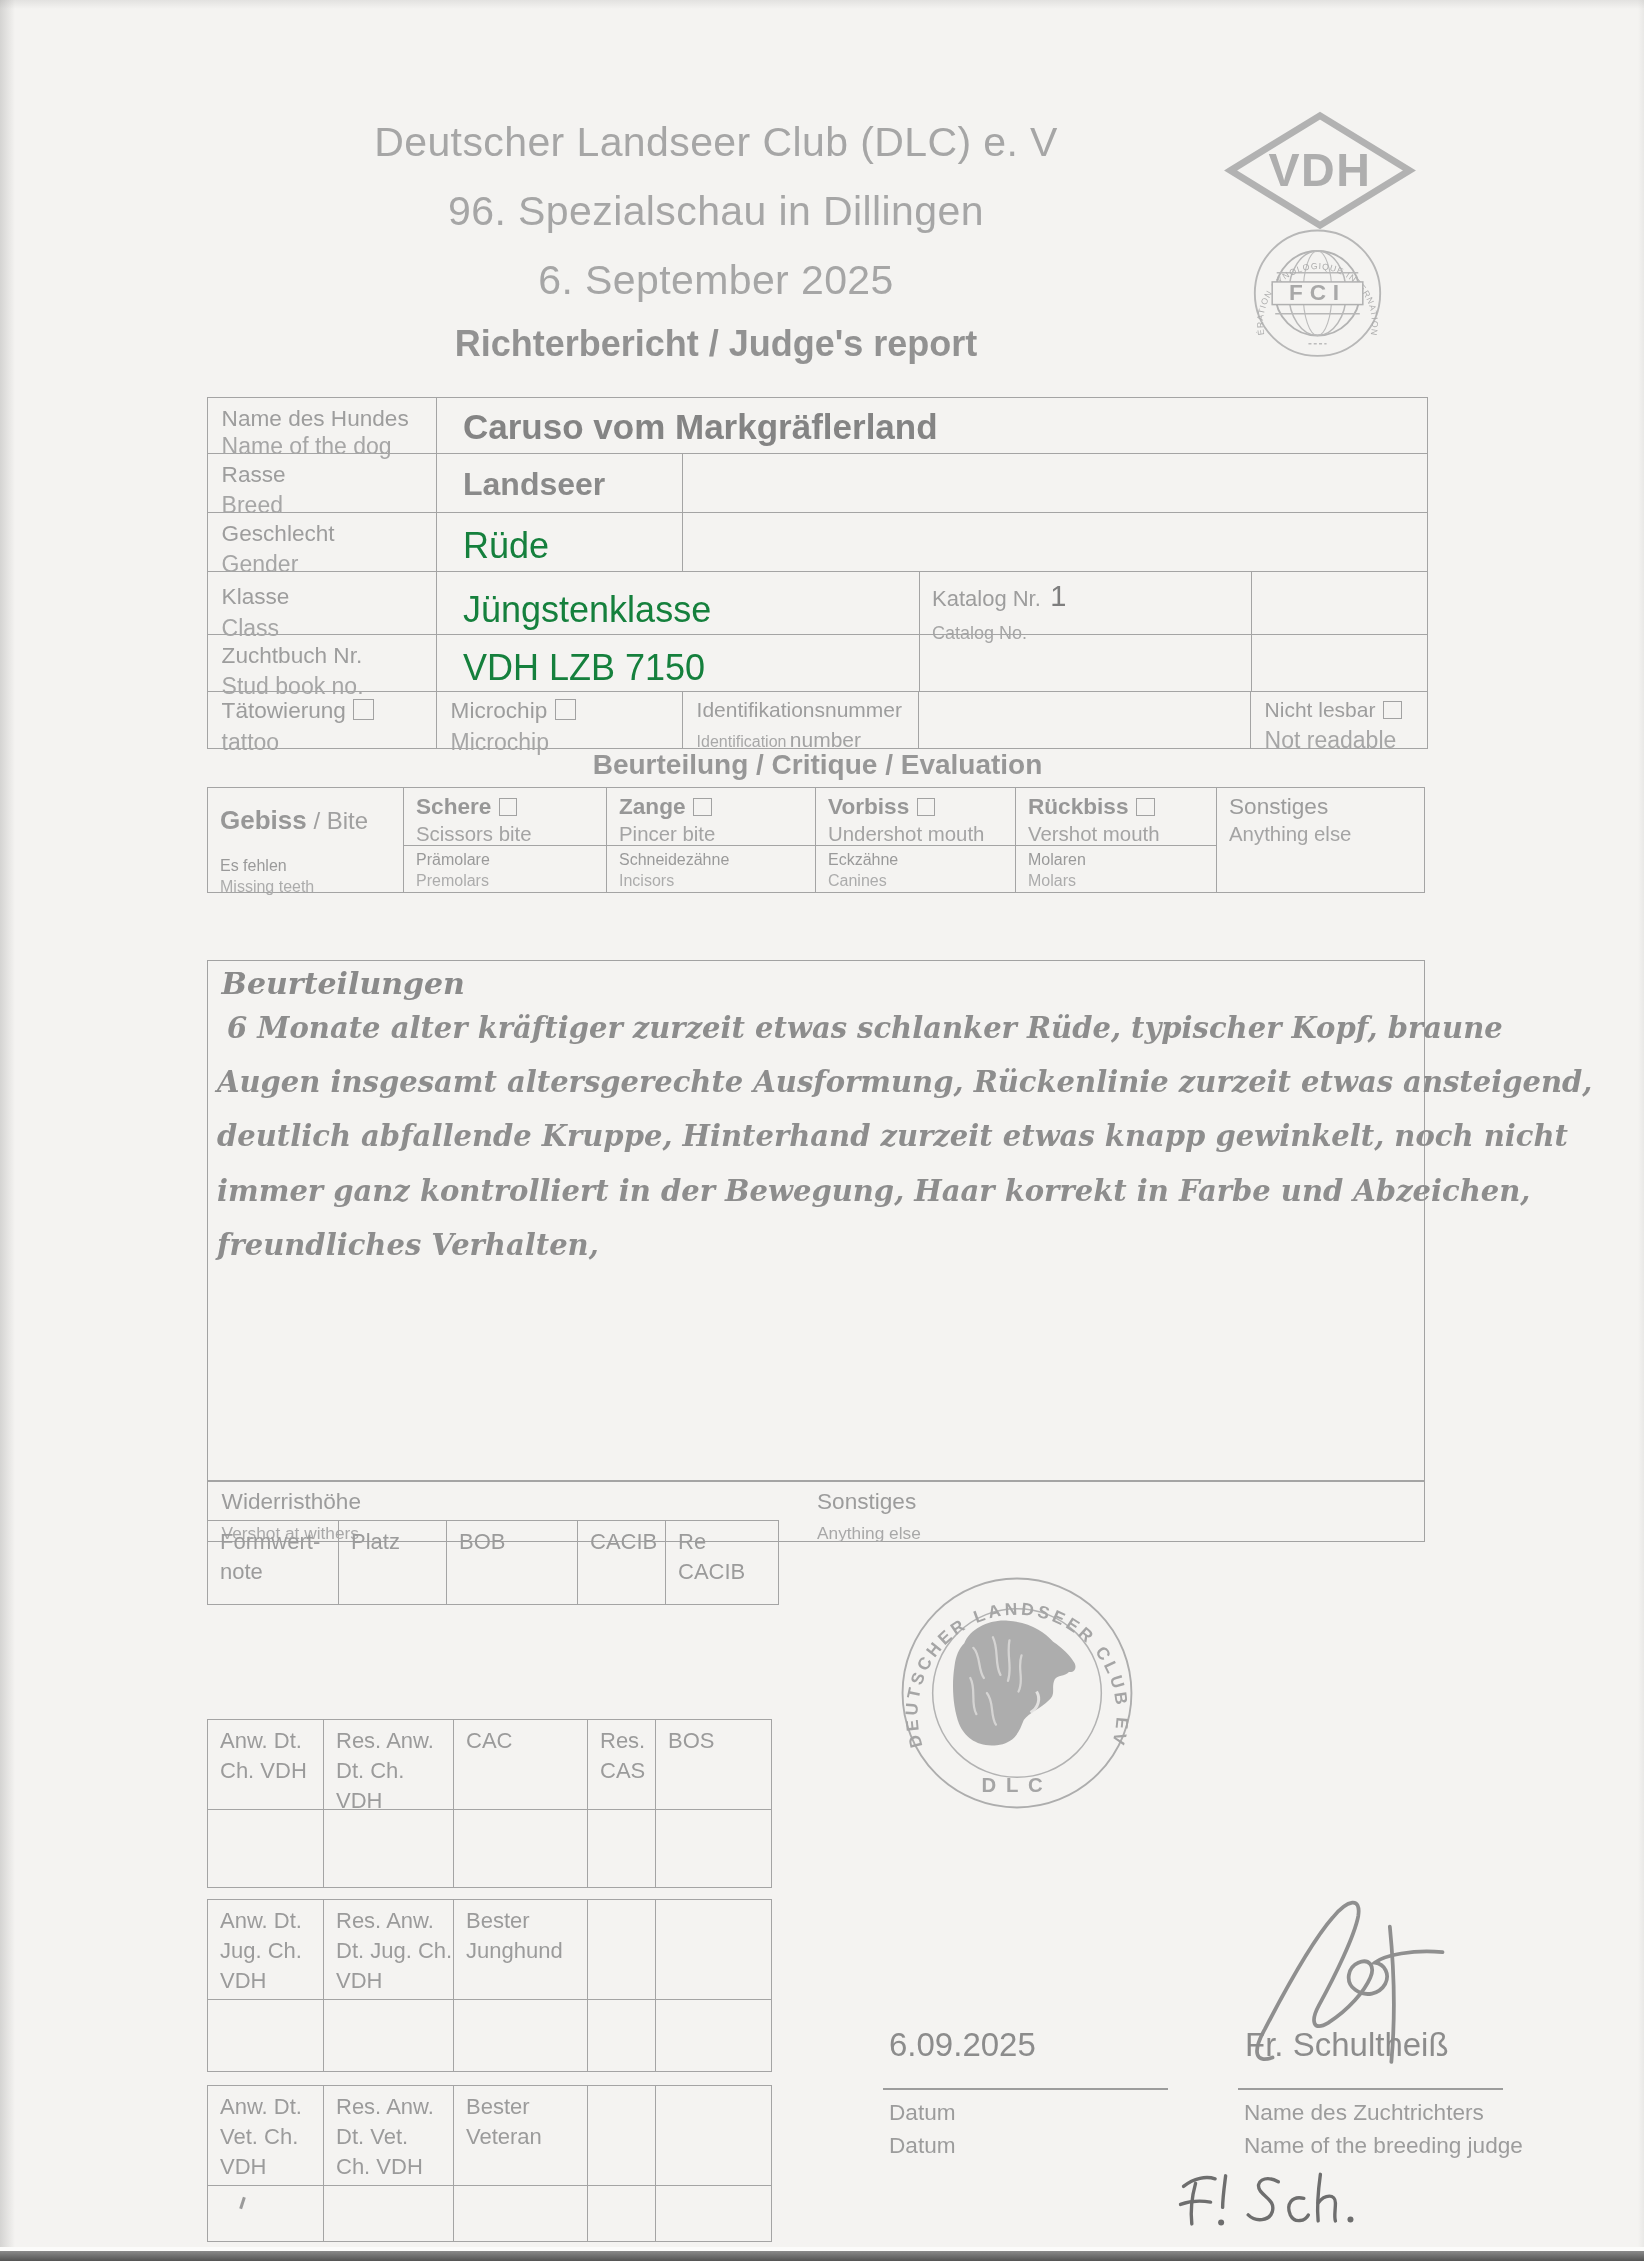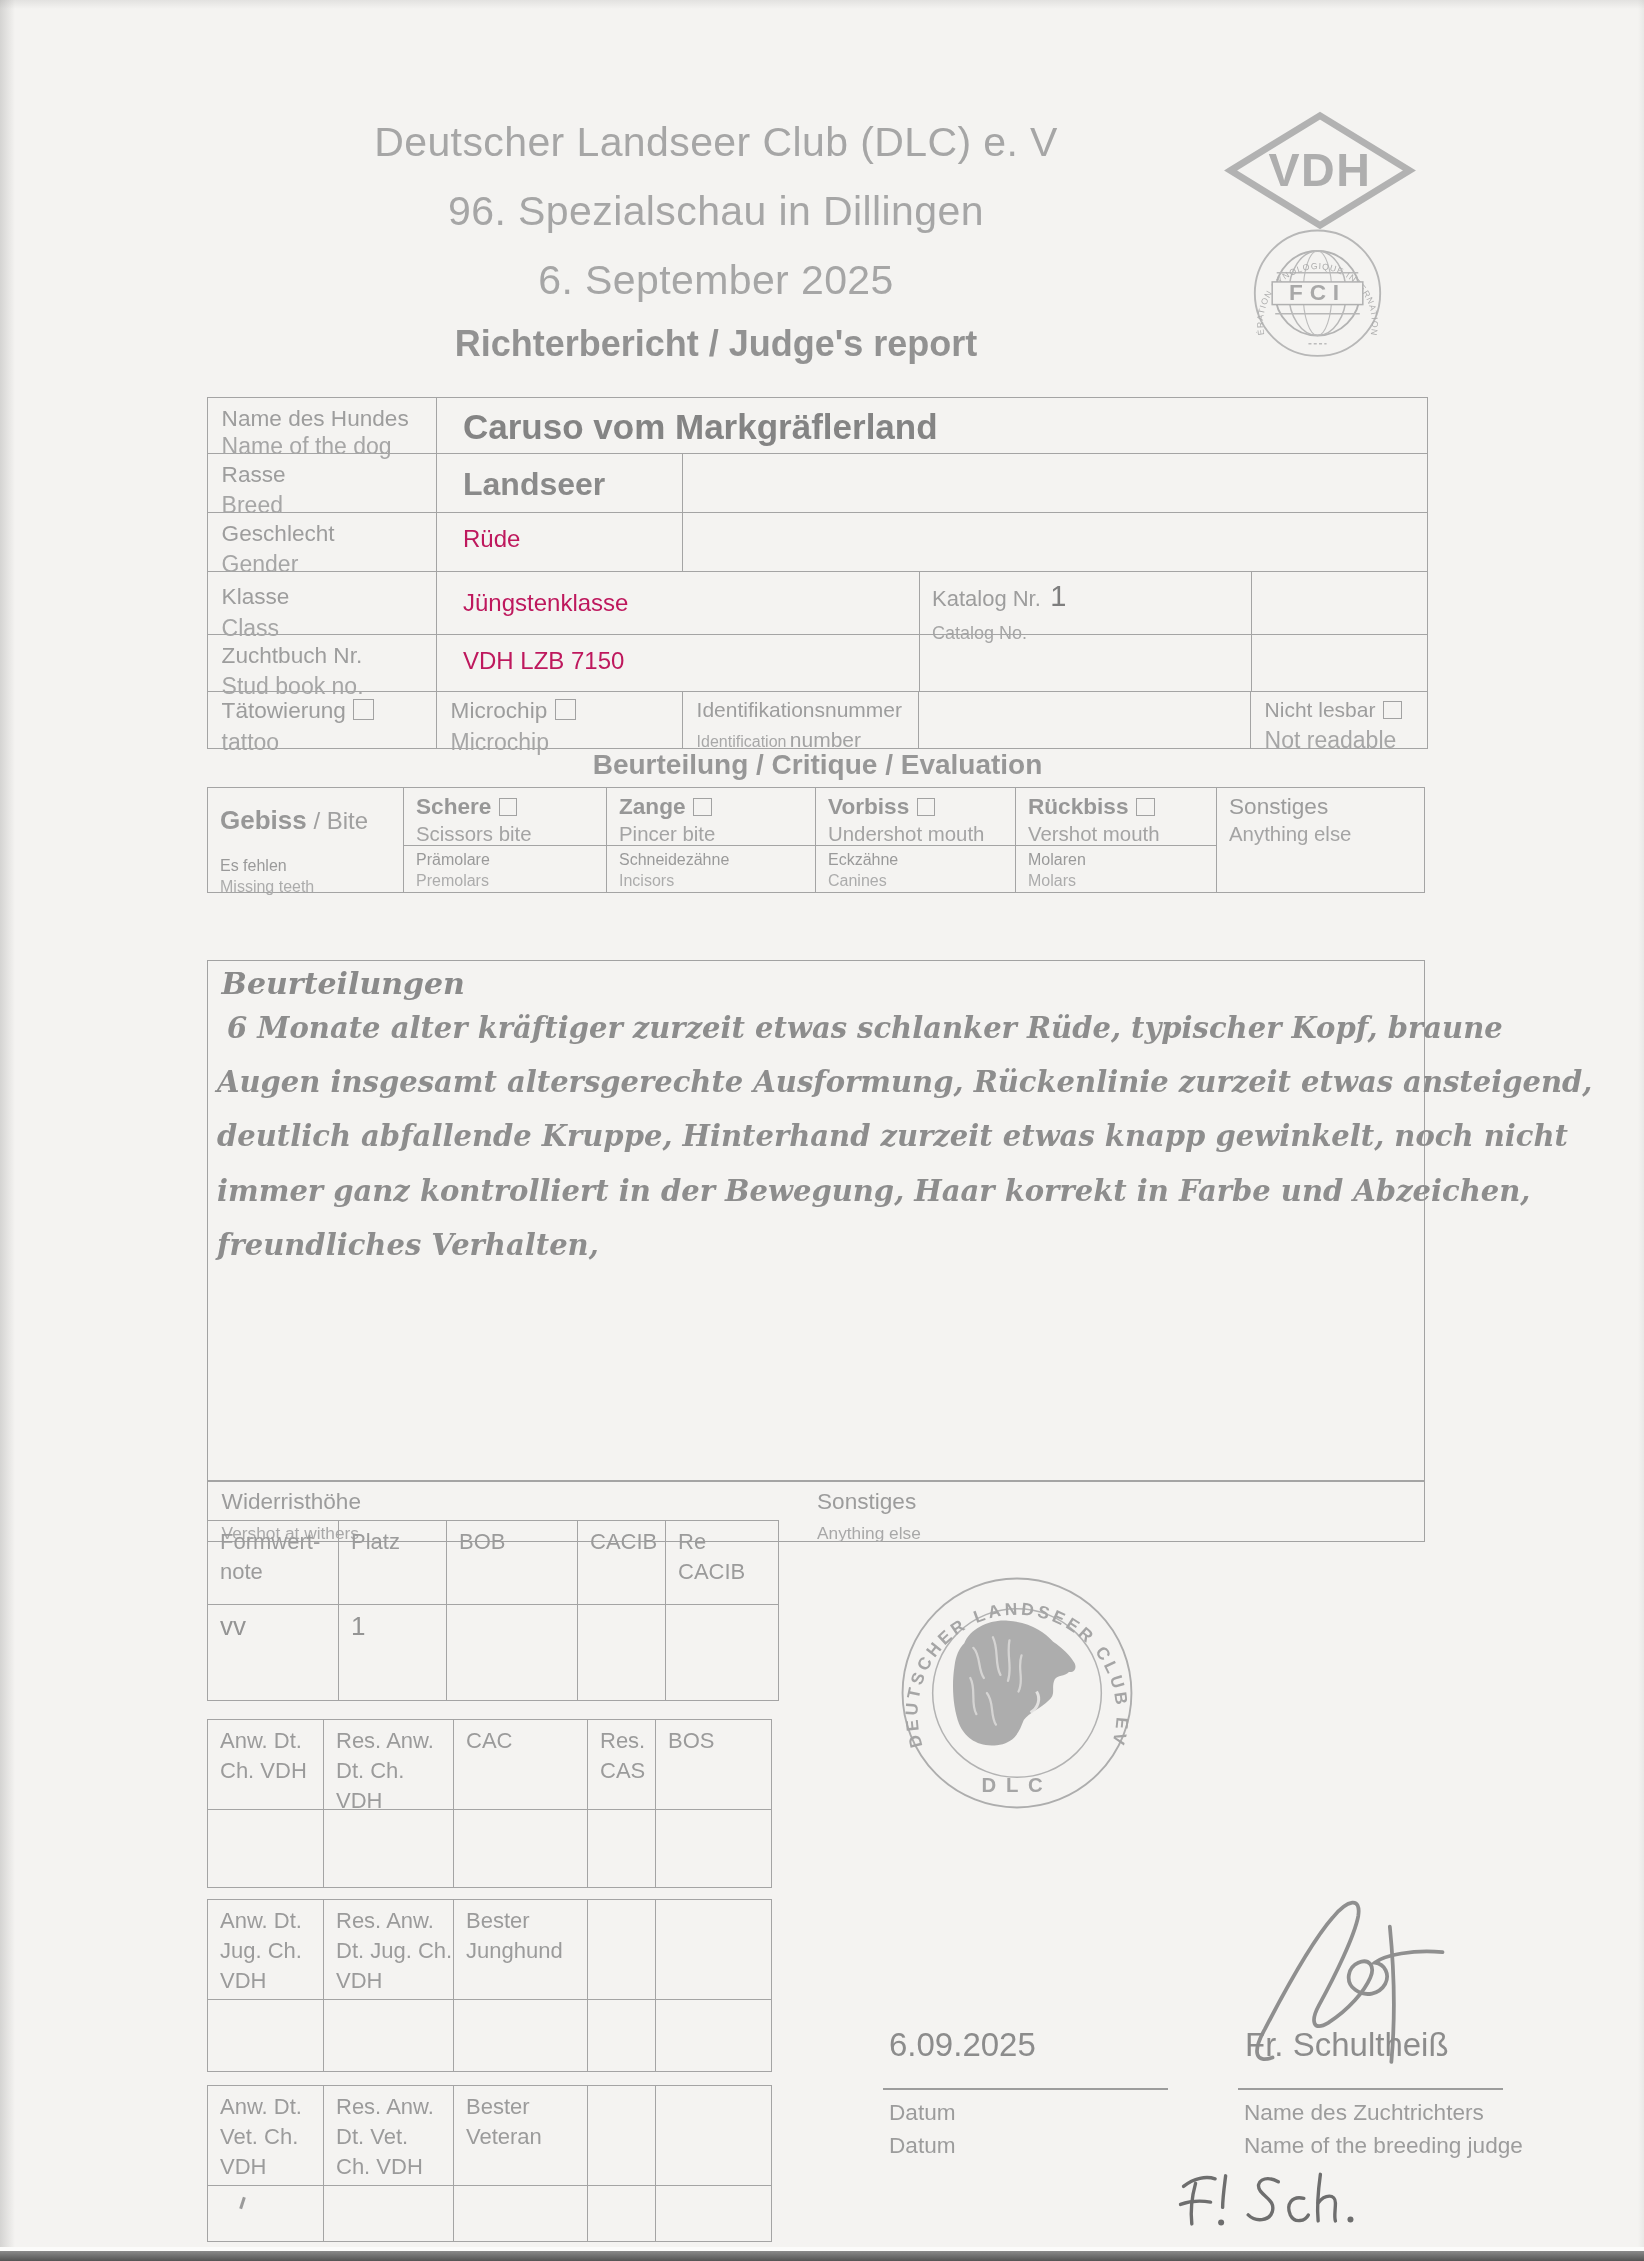--- a/index.html
+++ b/index.html
@@ -25,21 +25,21 @@
   .idtable{position:absolute;left:207px;top:397px;width:1221px;
            border:1.5px solid #a4a4a4;box-sizing:border-box;}
   .idrow{display:flex;box-sizing:border-box;}
   .idrow + .idrow{border-top:1.5px solid #a4a4a4;}
   .idcell{box-sizing:border-box;position:relative;}
   .idcell + .idcell{border-left:1.5px solid #a4a4a4;}
   .lab-de{font-size:22.6px;color:#9d9d9d;padding:7.5px 0 0 13.6px;}
   .lab-en{font-size:23px;color:#a6a6a6;padding:4.5px 0 0 13.6px;}
   .val-big{font-size:35px;font-weight:bold;color:#848484;padding:9px 0 0 26px;}
   .val-med-b{font-size:32px;font-weight:bold;color:#8a8a8a;padding:12px 0 0 26px;}
-  .val-med{font-size:24px;color:#be185d;padding:12px 0 0 26px;}
+  .val-med{font-size:36px;color:#15803d;padding:12px 0 0 26px;}
   .checkbox{display:inline-block;width:19px;height:19px;border:1.5px solid #a2a2a2;
             vertical-align:-2.3px;margin-left:7.5px;background:transparent;}
 
   
   .bitetable{position:absolute;left:207px;top:787px;width:1218px;height:106px;
              border:1.5px solid #a4a4a4;box-sizing:border-box;display:flex;}
   .bitecol{box-sizing:border-box;height:100%;display:flex;flex-direction:column;}
   .bitecol + .bitecol{border-left:1.5px solid #a4a4a4;}
   .bite-top{height:57px;box-sizing:border-box;padding:6px 0 0 12px;}
   .bite-bot{height:45px;box-sizing:border-box;border-top:1.5px solid #a4a4a4;padding:4.5px 0 0 12px;}
@@ -290,27 +290,20 @@
       <div class="rcell" style="width:131px;">
           <div>BOB</div>
         </div>
       <div class="rcell" style="width:88px;">
           <div>CACIB</div>
         </div>
       <div class="rcell" style="flex:1;">
         <div>Re</div>
         <div>CACIB</div>
       </div>
-    </div>
-    <div class="rrow" style="height:96px;">
-      <div class="rcell rval" style="width:130px;">vv</div>
-      <div class="rcell rval" style="width:108px;">1</div>
-      <div class="rcell rval" style="width:131px;"></div>
-      <div class="rcell rval" style="width:88px;"></div>
-      <div class="rcell rval" style="flex:1;"></div>
     </div>
   </div>
 
   <div class="rtable" style="left:207px;top:1719px;width:565px;">
     <div class="rrow" style="height:89px;">
       <div class="rcell" style="width:115px;">
         <div>Anw. Dt.</div>
         <div>Ch. VDH</div>
       </div>
       <div class="rcell" style="width:130px;">

